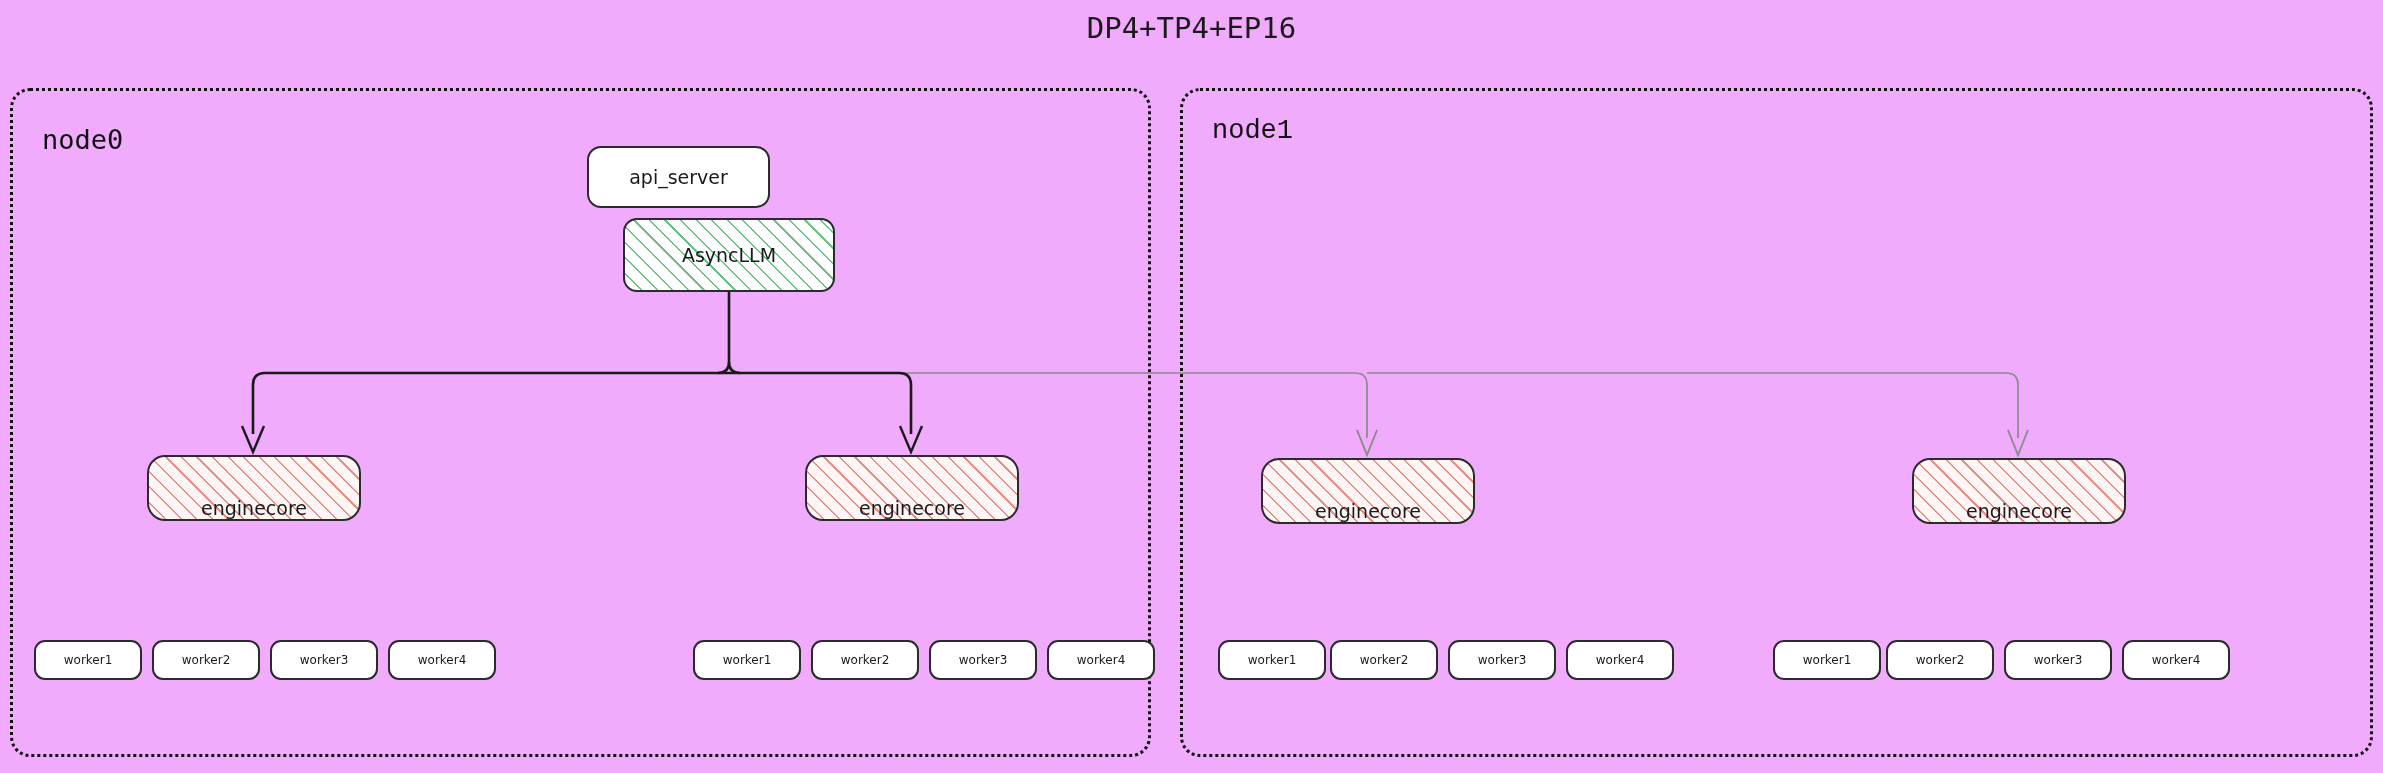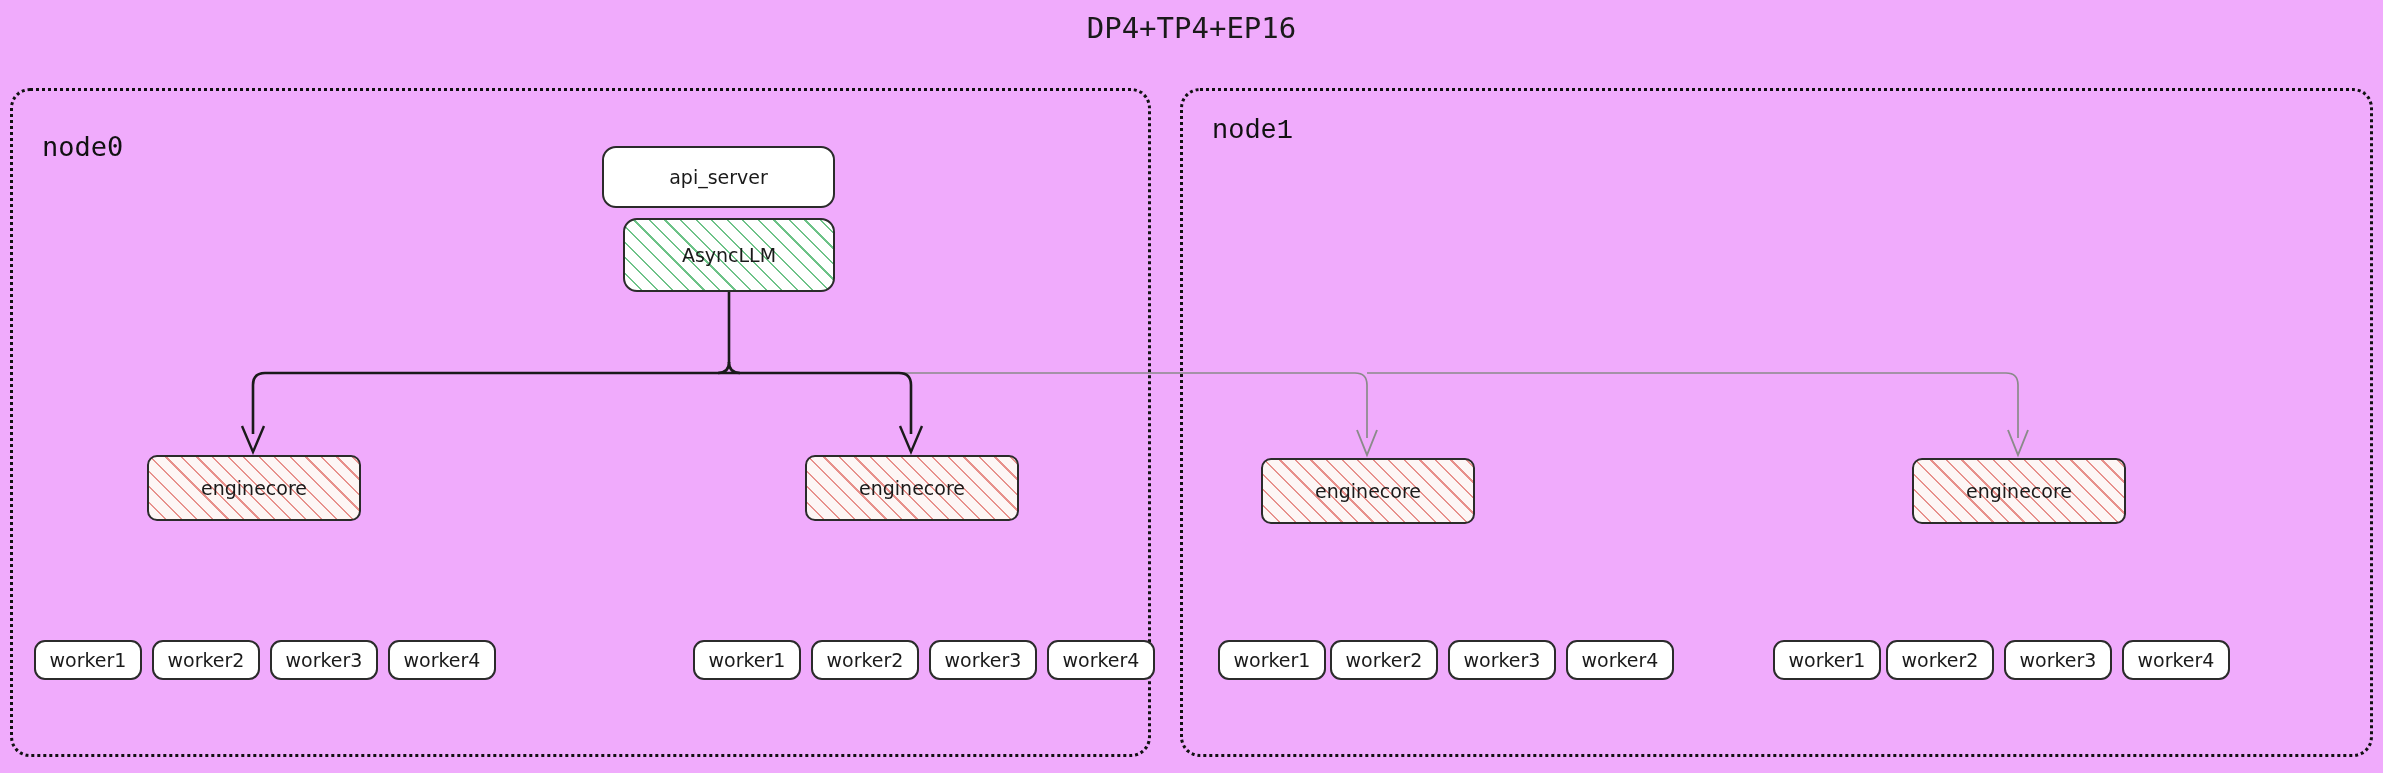--- a/index.html
+++ b/index.html
@@ -73,55 +73,56 @@
       45deg,
       rgba(84, 184, 115, 0.85) 0px,
       rgba(84, 184, 115, 0.85) 1.6px,
       rgba(255,255,255,0) 1.6px,
       rgba(255,255,255,0) 11px
     );
   }
 
   
   .box-engine {
-    border-radius: 10px;
+    border-radius: 18px;
     background-color: #fdf6f5;
     background-image: repeating-linear-gradient(
       45deg,
       rgba(224, 110, 104, 0.75) 0px,
       rgba(224, 110, 104, 0.75) 1.6px,
       rgba(255,255,255,0) 1.6px,
       rgba(255,255,255,0) 11px
     );
+    align-items: flex-end;
   }
 
   .box-worker {
     border-radius: 11px;
     border-width: 2.5px;
-    font-size: 19px;
+    font-size: 12px;
   }
 
   
   .edges {
     position: absolute;
     left: 0; top: 0;
     width: 2383px;
     height: 773px;
     pointer-events: none;
   }
 </style>
 </head>
 <body>
 
 <div id="canvas">
 
   <div class="diagram-title">DP4+TP4+EP16</div>
 
   <div class="node-container" style="left:10px; top:88px; width:1141px; height:669px;"></div>
-  <div class="node-label" style="left:42px; top:131px;">node0</div>
+  <div class="node-label" style="left:42px; top:124px;">node0</div>
 
   <div class="node-container" style="left:1180px; top:88px; width:1193px; height:669px;"></div>
   <div class="node-label" style="left:1212px; top:116px;font-family:Liberation Mono, monospace;">node1</div>
 
   <svg class="edges" viewBox="0 0 2383 773" xmlns="http://www.w3.org/2000/svg">
 
     <path d="M 729 290 L 729 363" fill="none" stroke="#1a1a1a" stroke-width="2.6"></path>
 
     <path d="M 729 373 L 1355 373 Q 1367 373 1367 385 L 1367 438" fill="none" stroke="#8a8a8a" stroke-width="1.7"></path>
     <path d="M 1367 373 L 2006 373 Q 2018 373 2018 385 L 2018 438" fill="none" stroke="#8a8a8a" stroke-width="1.7"></path>
@@ -132,21 +133,21 @@
 
     <path d="M 718 373 Q 729 373 729 362 Q 729 373 740 373" fill="none" stroke="#1a1a1a" stroke-width="2.6"></path>
 
     <path d="M 242 426 L 253 452 L 264 426" fill="none" stroke="#1a1a1a" stroke-width="2.4" stroke-linejoin="miter"></path>
     <path d="M 900 426 L 911 452 L 922 426" fill="none" stroke="#1a1a1a" stroke-width="2.4" stroke-linejoin="miter"></path>
 
     <path d="M 1357 430 L 1367 455 L 1377 430" fill="none" stroke="#8a8a8a" stroke-width="1.9" stroke-linejoin="miter"></path>
     <path d="M 2008 430 L 2018 455 L 2028 430" fill="none" stroke="#8a8a8a" stroke-width="1.9" stroke-linejoin="miter"></path>
   </svg>
 
-  <div class="box box-api" style="left:602px; top:146px; width:233px; height:62px;">
+  <div class="box box-api" style="left:587px; top:146px; width:183px; height:62px;">
     <span class="box-label">api_server</span>
   </div>
 
   <div class="box box-async" style="left:623px; top:218px; width:212px; height:74px;">
     <span class="box-label">AsyncLLM</span>
   </div>
 
   <div class="box box-engine" style="left:147px; top:455px; width:214px; height:66px;">
     <span class="box-label">enginecore</span>
   </div>

